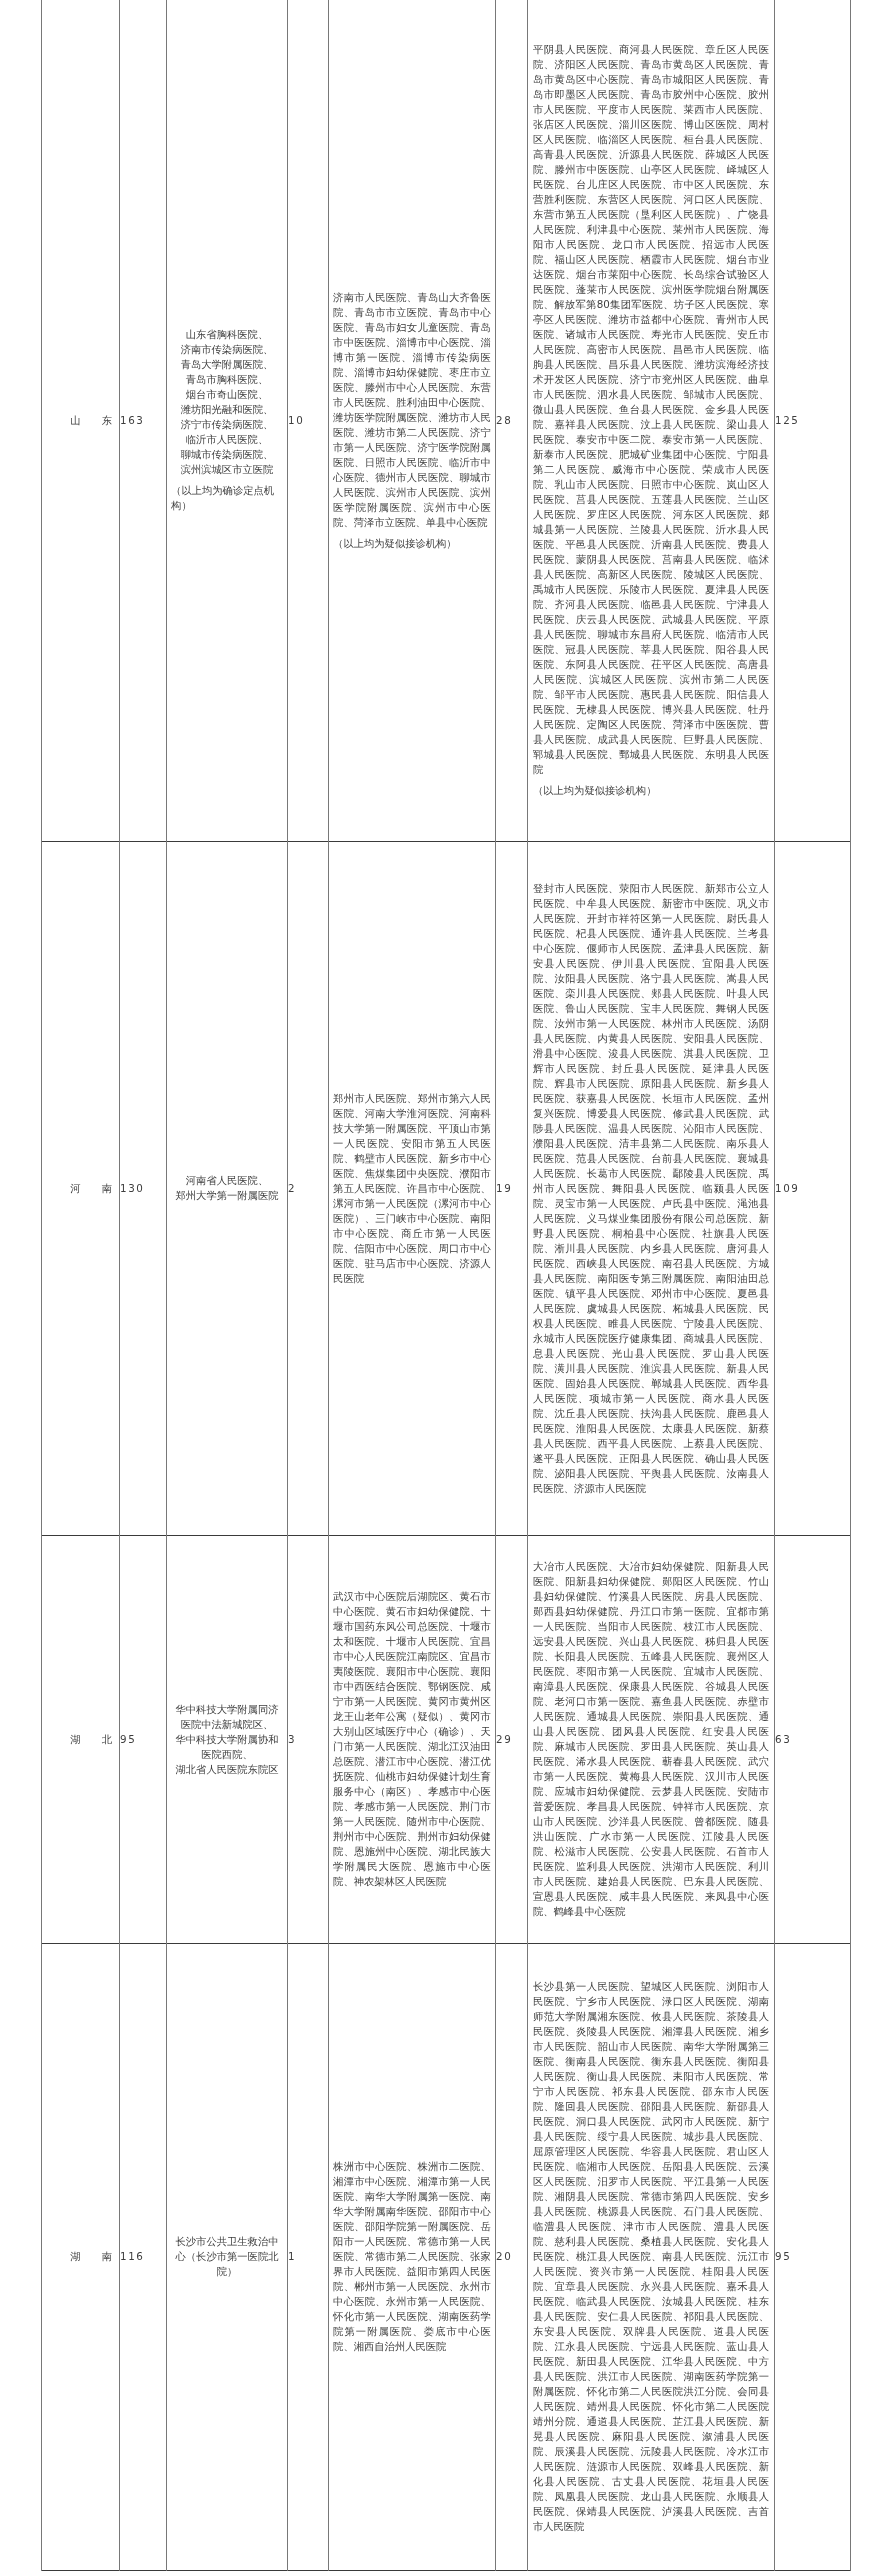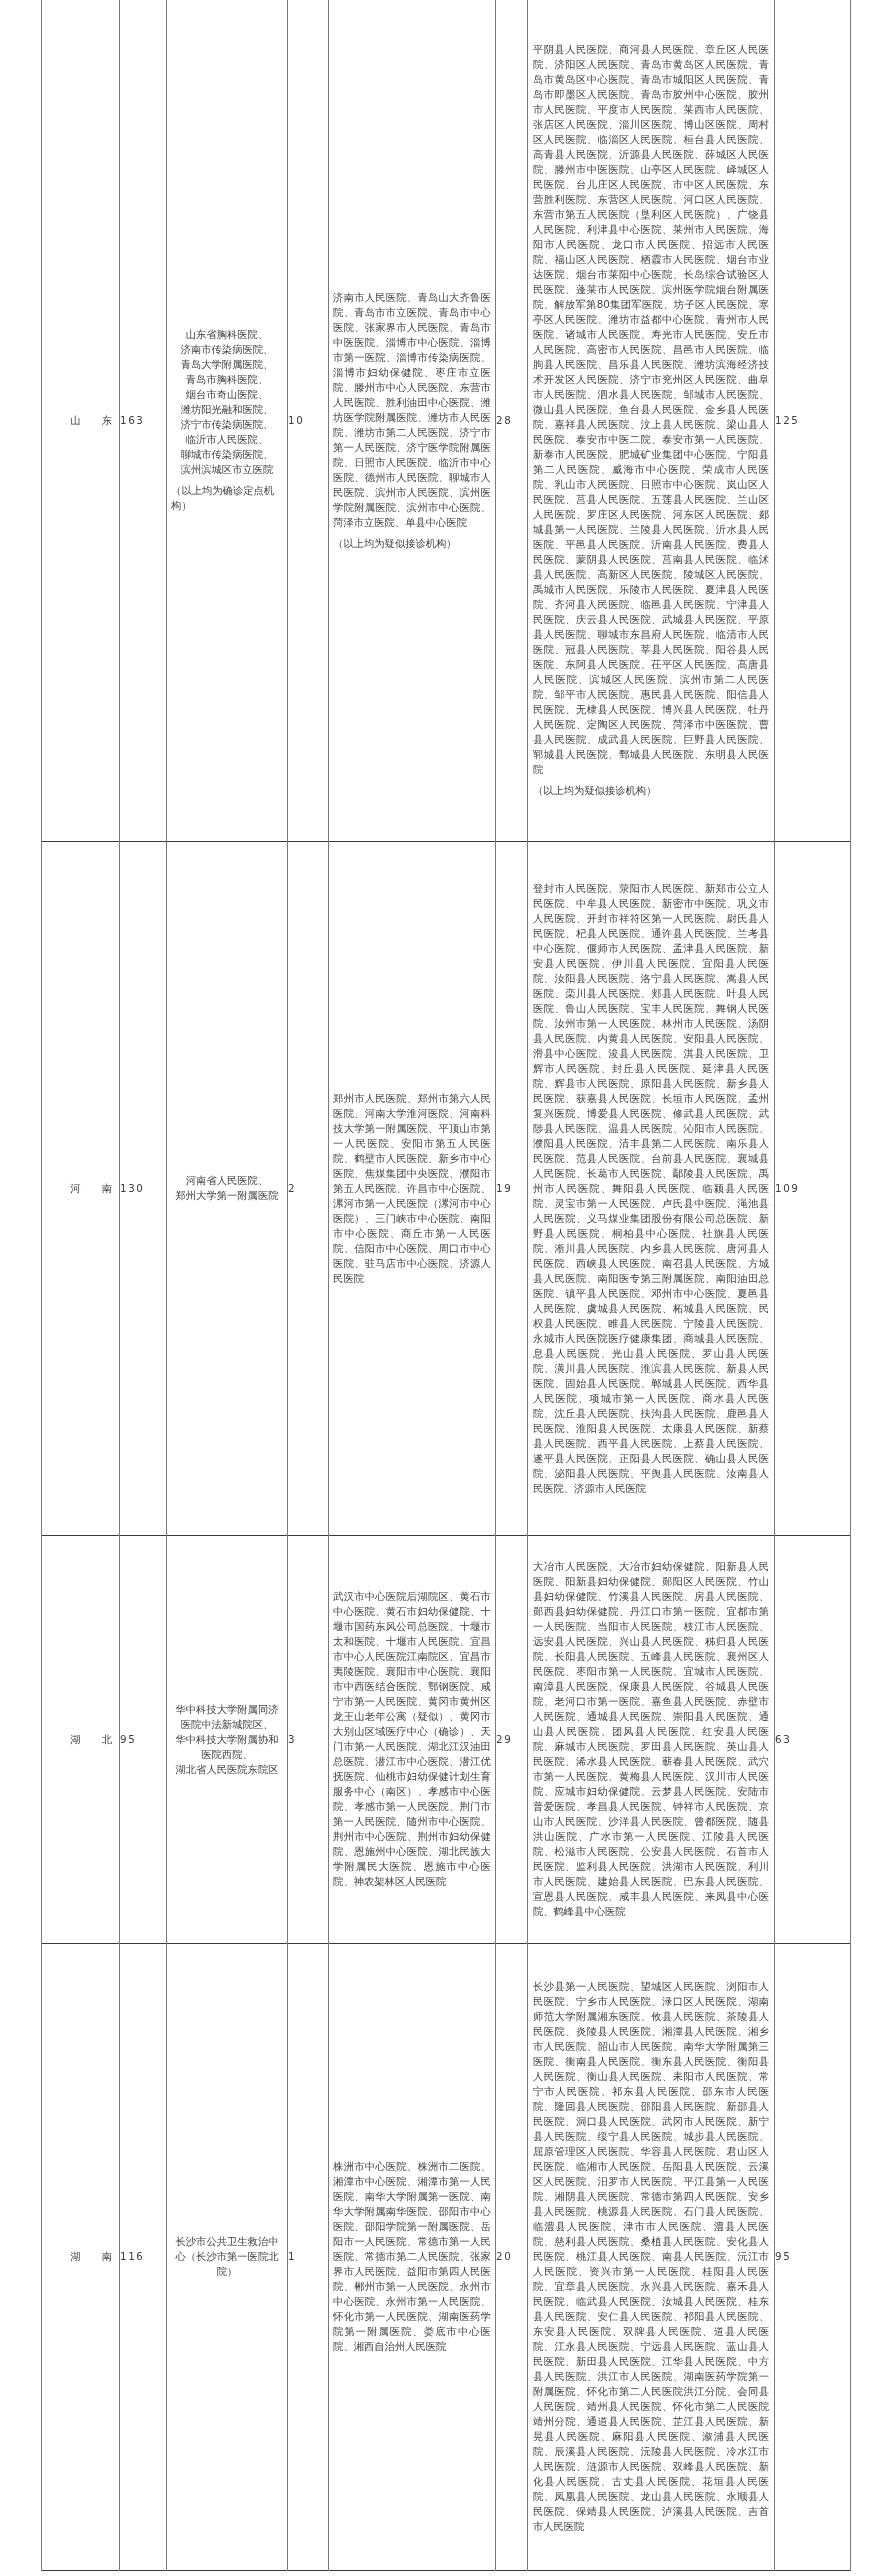--- a/index.html
+++ b/index.html
@@ -66,21 +66,21 @@
               <div class="li">潍坊阳光融和医院、</div>
               <div class="li">济宁市传染病医院、</div>
               <div class="li">临沂市人民医院、</div>
               <div class="li">聊城市传染病医院、</div>
               <div class="li">滨州滨城区市立医院</div>
             </div>
           <div class="note">（以上均为确诊定点机构）</div>
         </td>
         <td class="num">10</td>
         <td class="listcell">
-          <div class="jtext">济南市人民医院、青岛山大齐鲁医院、青岛市市立医院、青岛市中心医院、张家界市人民医院、青岛市中医医院、淄博市中心医院、淄博市第一医院、淄博市传染病医院、淄博市妇幼保健院、枣庄市立医院、滕州市中心人民医院、东营市人民医院、胜利油田中心医院、潍坊医学院附属医院、潍坊市人民医院、潍坊市第二人民医院、济宁市第一人民医院、济宁医学院附属医院、日照市人民医院、临沂市中心医院、德州市人民医院、聊城市人民医院、滨州市人民医院、滨州医学院附属医院、滨州市中心医院、菏泽市立医院、单县中心医院</div>
+          <div class="jtext">济南市人民医院、青岛山大齐鲁医院、青岛市市立医院、青岛市中心医院、青岛市妇女儿童医院、青岛市中医医院、淄博市中心医院、淄博市第一医院、淄博市传染病医院、淄博市妇幼保健院、枣庄市立医院、滕州市中心人民医院、东营市人民医院、胜利油田中心医院、潍坊医学院附属医院、潍坊市人民医院、潍坊市第二人民医院、济宁市第一人民医院、济宁医学院附属医院、日照市人民医院、临沂市中心医院、德州市人民医院、聊城市人民医院、滨州市人民医院、滨州医学院附属医院、滨州市中心医院、菏泽市立医院、单县中心医院</div>
           <div class="note">（以上均为疑似接诊机构）</div>
         </td>
         <td class="num">28</td>
         <td class="wide">
           <div class="jtext">平阴县人民医院、商河县人民医院、章丘区人民医院、济阳区人民医院、青岛市黄岛区人民医院、青岛市黄岛区中心医院、青岛市城阳区人民医院、青岛市即墨区人民医院、青岛市胶州中心医院、胶州市人民医院、平度市人民医院、莱西市人民医院、张店区人民医院、淄川区医院、博山区医院、周村区人民医院、临淄区人民医院、桓台县人民医院、高青县人民医院、沂源县人民医院、薛城区人民医院、滕州市中医医院、山亭区人民医院、峄城区人民医院、台儿庄区人民医院、市中区人民医院、东营胜利医院、东营区人民医院、河口区人民医院、东营市第五人民医院（垦利区人民医院）、广饶县人民医院、利津县中心医院、莱州市人民医院、海阳市人民医院、龙口市人民医院、招远市人民医院、福山区人民医院、栖霞市人民医院、烟台市业达医院、烟台市莱阳中心医院、长岛综合试验区人民医院、蓬莱市人民医院、滨州医学院烟台附属医院、解放军第80集团军医院、坊子区人民医院、寒亭区人民医院、潍坊市益都中心医院、青州市人民医院、诸城市人民医院、寿光市人民医院、安丘市人民医院、高密市人民医院、昌邑市人民医院、临朐县人民医院、昌乐县人民医院、潍坊滨海经济技术开发区人民医院、济宁市兖州区人民医院、曲阜市人民医院、泗水县人民医院、邹城市人民医院、微山县人民医院、鱼台县人民医院、金乡县人民医院、嘉祥县人民医院、汶上县人民医院、梁山县人民医院、泰安市中医二院、泰安市第一人民医院、新泰市人民医院、肥城矿业集团中心医院、宁阳县第二人民医院、威海市中心医院、荣成市人民医院、乳山市人民医院、日照市中心医院、岚山区人民医院、莒县人民医院、五莲县人民医院、兰山区人民医院、罗庄区人民医院、河东区人民医院、郯城县第一人民医院、兰陵县人民医院、沂水县人民医院、平邑县人民医院、沂南县人民医院、费县人民医院、蒙阴县人民医院、莒南县人民医院、临沭县人民医院、高新区人民医院、陵城区人民医院、禹城市人民医院、乐陵市人民医院、夏津县人民医院、齐河县人民医院、临邑县人民医院、宁津县人民医院、庆云县人民医院、武城县人民医院、平原县人民医院、聊城市东昌府人民医院、临清市人民医院、冠县人民医院、莘县人民医院、阳谷县人民医院、东阿县人民医院、茌平区人民医院、高唐县人民医院、滨城区人民医院、滨州市第二人民医院、邹平市人民医院、惠民县人民医院、阳信县人民医院、无棣县人民医院、博兴县人民医院、牡丹人民医院、定陶区人民医院、菏泽市中医医院、曹县人民医院、成武县人民医院、巨野县人民医院、郓城县人民医院、鄄城县人民医院、东明县人民医院</div>
           <div class="note">（以上均为疑似接诊机构）</div>
         </td>
         <td class="num">125</td>
       </tr>
 

